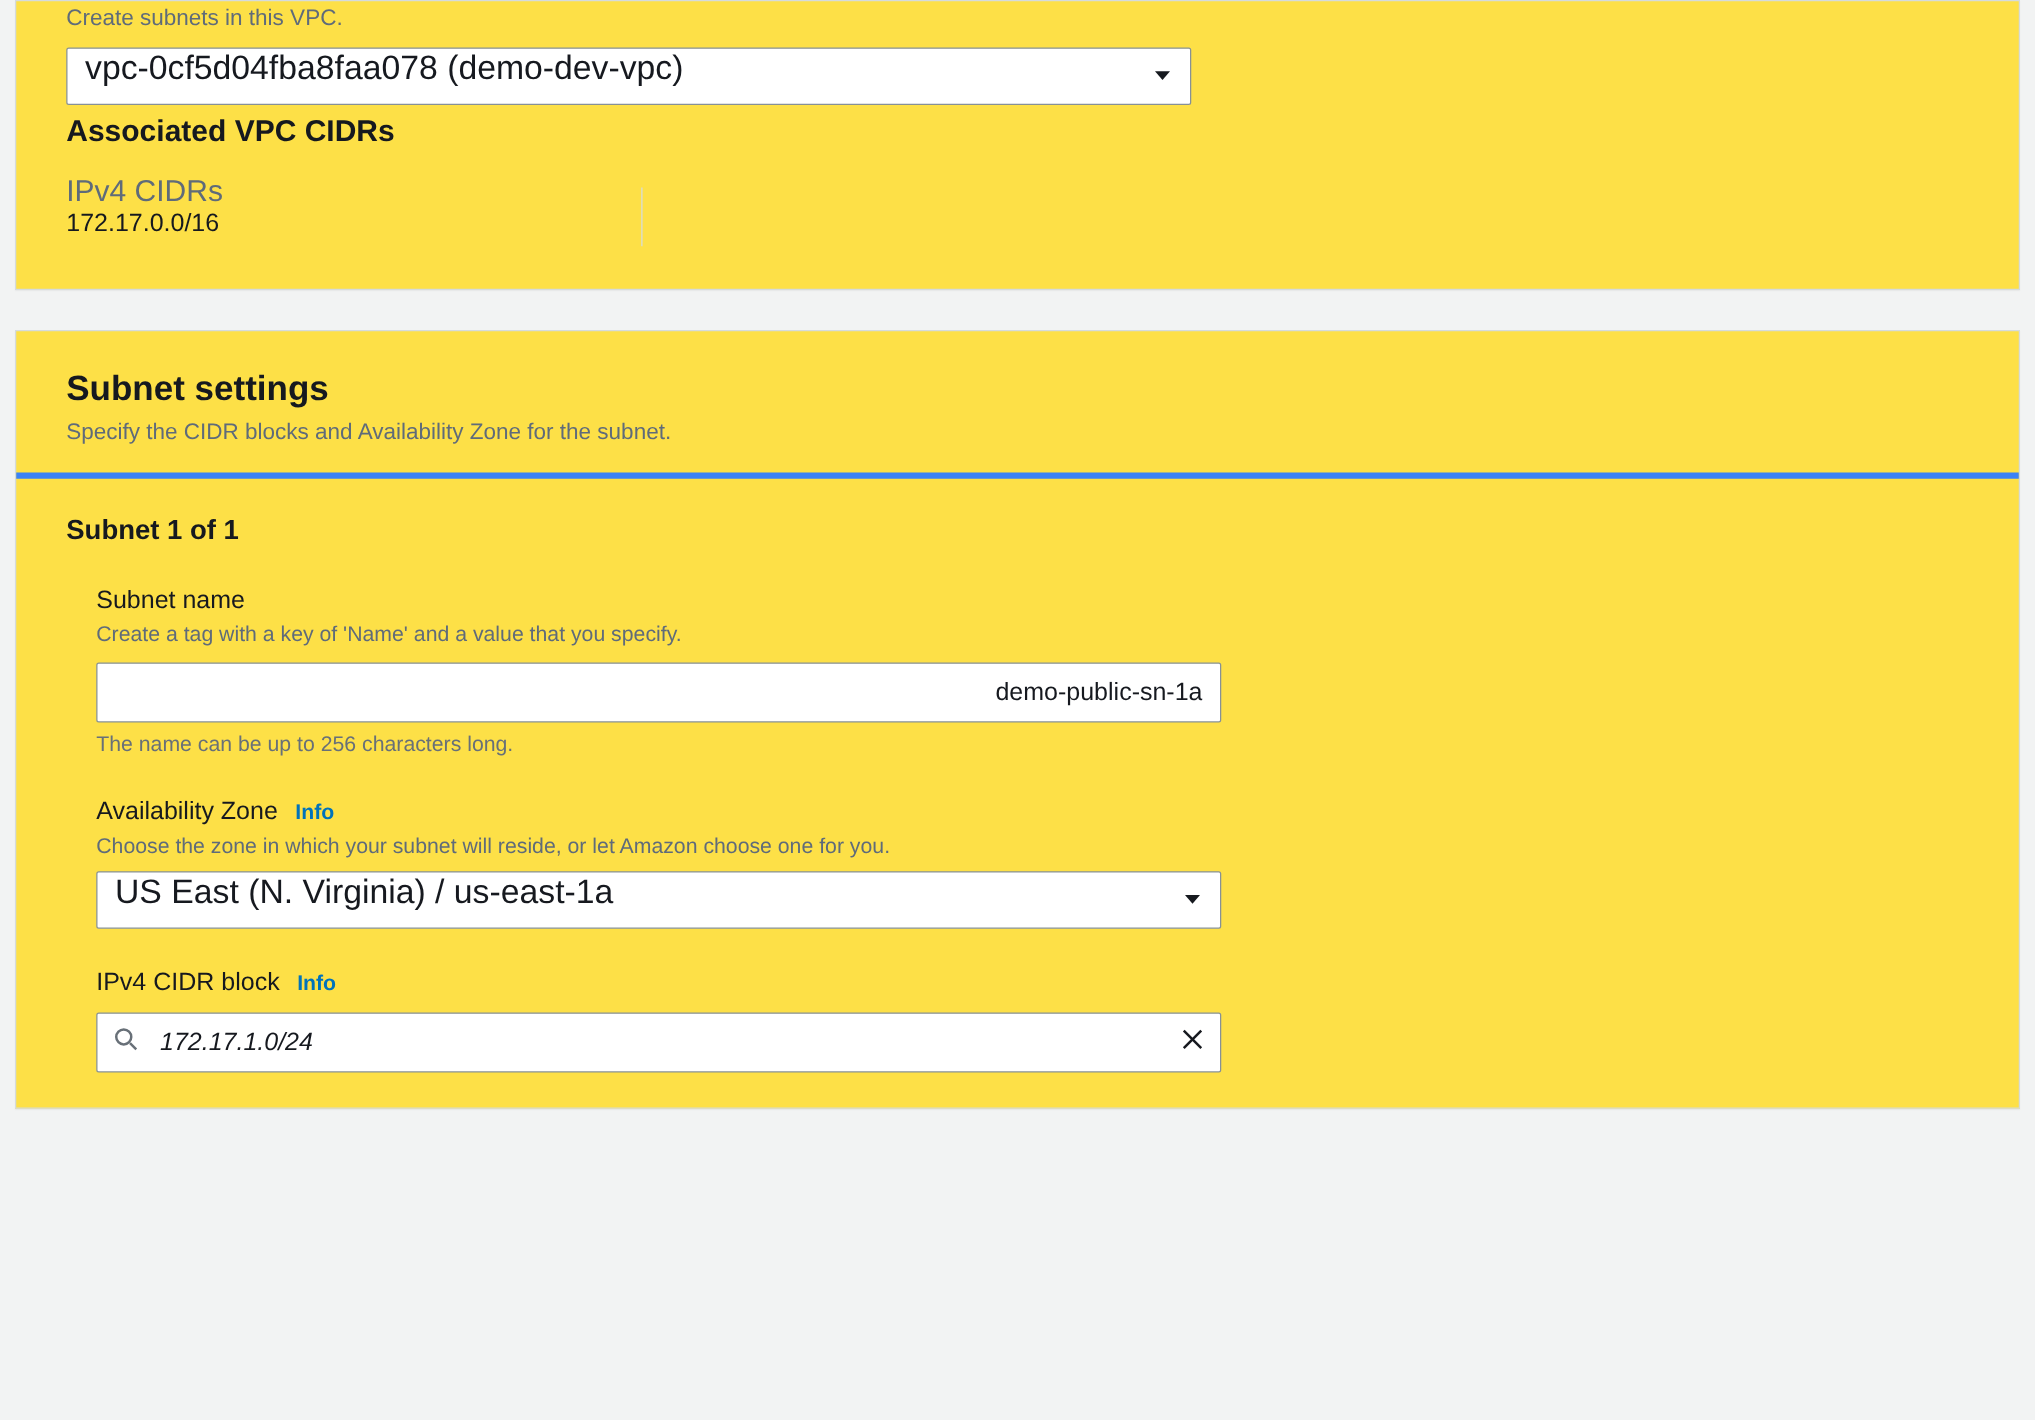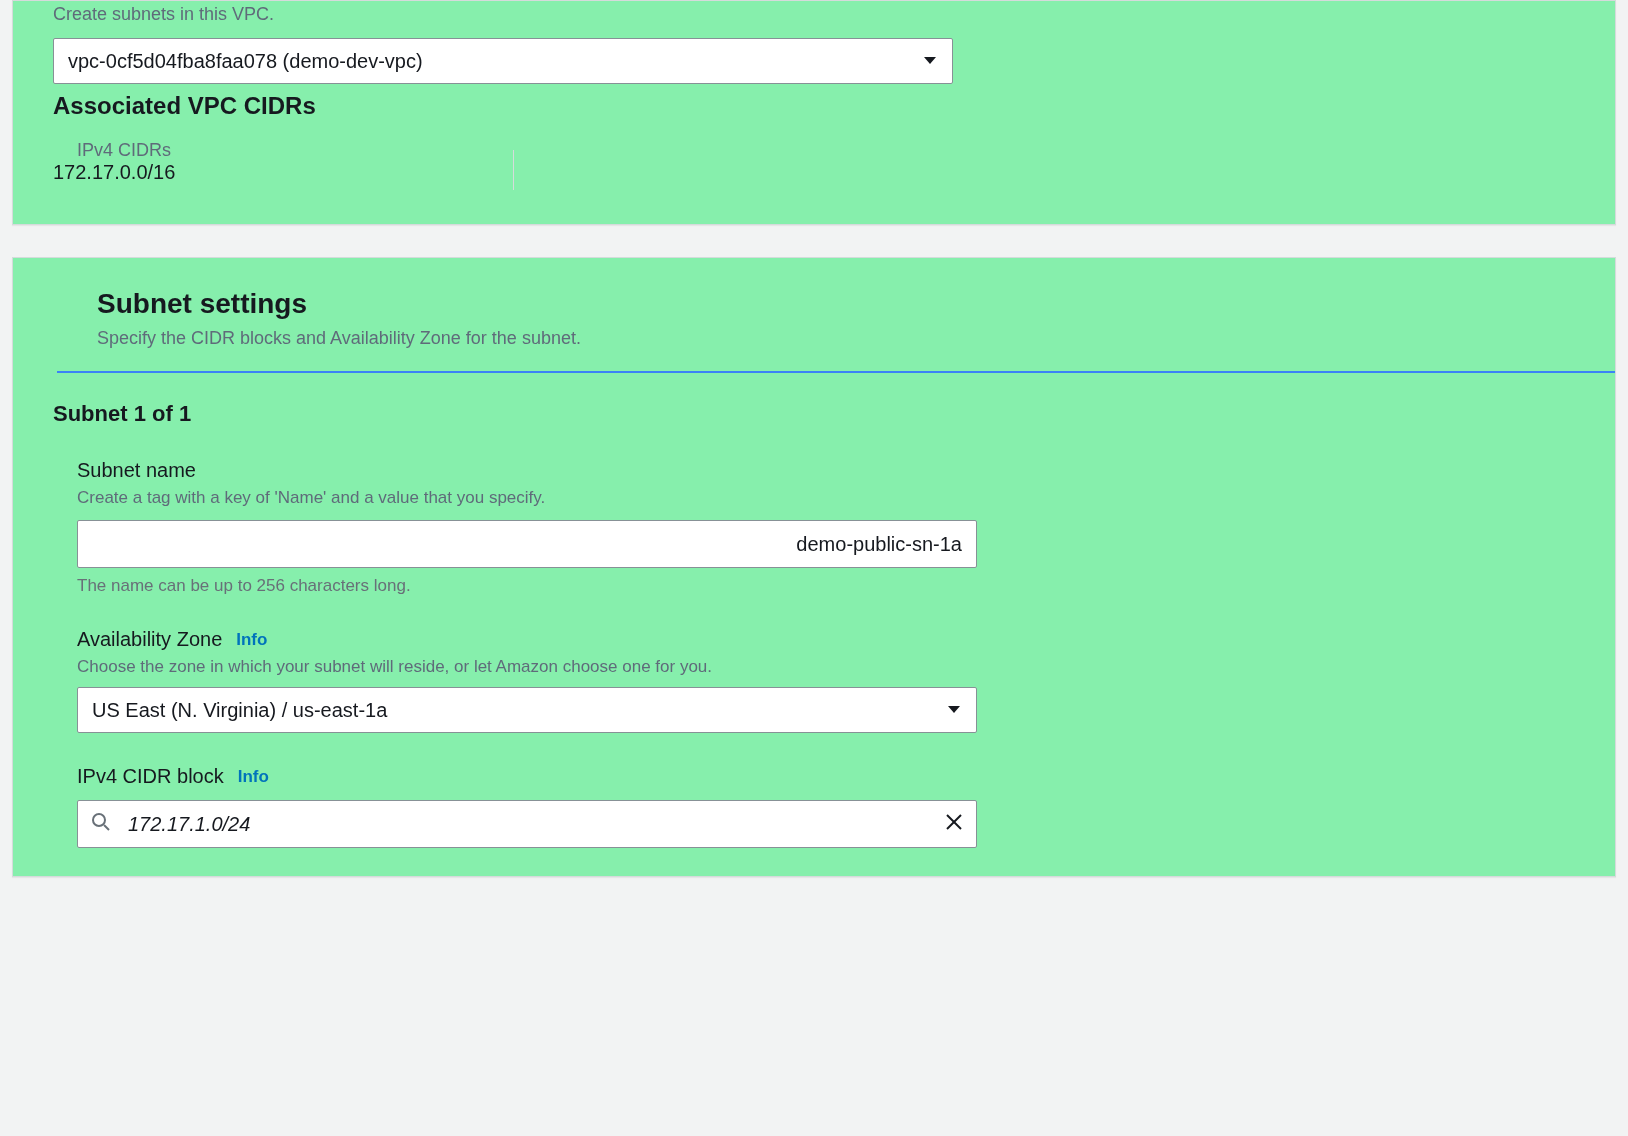--- a/index.html
+++ b/index.html
@@ -9,33 +9,32 @@
   }
   body {
     font-family: "Amazon Ember", "Helvetica Neue", Arial, sans-serif;
     background: #f2f3f3;
     color: #16191f;
     font-size: 16px;
     width: 1628px;
     min-height: 1136px;
   }
   .panel {
-    background: #86efac;
+    background: #fde047;
     border: 1px solid #d5dbdb;
     box-shadow: 0 1px 1px rgba(0,0,0,0.05);
     margin: 0 12px;
   }
   .panel-top {
     padding: 0 40px 40px 40px;
     margin-bottom: 32px;
   }
   .panel-header {
     padding: 30px 40px 22px 40px;
-    border-bottom: 2px solid #3b82f6;
-    margin-left: 44px;
+    border-bottom: 5px solid #3b82f6;
   }
   .panel-body {
     padding: 28px 40px 28px 40px;
   }
   .desc-text {
     color: #5f6b7a;
     font-size: 18px;
     line-height: 1.5;
   }
   .help-text {
@@ -56,46 +55,45 @@
   .select-wrap.full {
     max-width: 900px;
   }
   .select {
     width: 100%;
     height: 46px;
     border: 1px solid #879196;
     border-radius: 2px;
     background: #ffffff;
     padding: 0 40px 0 14px;
-    font-size: 20px;
+    font-size: 27px;
     color: #16191f;
     display: flex;
-    align-items: center;
+    align-items: flex-start;
     cursor: pointer;
     position: relative;
   }
   .caret {
     position: absolute;
     right: 16px;
     top: 50%;
     transform: translateY(-50%);
     pointer-events: none;
   }
   .caret svg { display: block; }
   h2.assoc {
     font-size: 24px;
     font-weight: 700;
     margin-top: 8px;
     color: #16191f;
   }
   .cidr-label {
     color: #5f6b7a;
-    font-size: 18px;
+    font-size: 24px;
     margin-top: 20px;
-    margin-left: 24px;
   }
   .cidr-value {
     font-size: 20px;
     color: #16191f;
   }
   .cidr-block {
     position: relative;
   }
   .cidr-divider {
     position: absolute;

